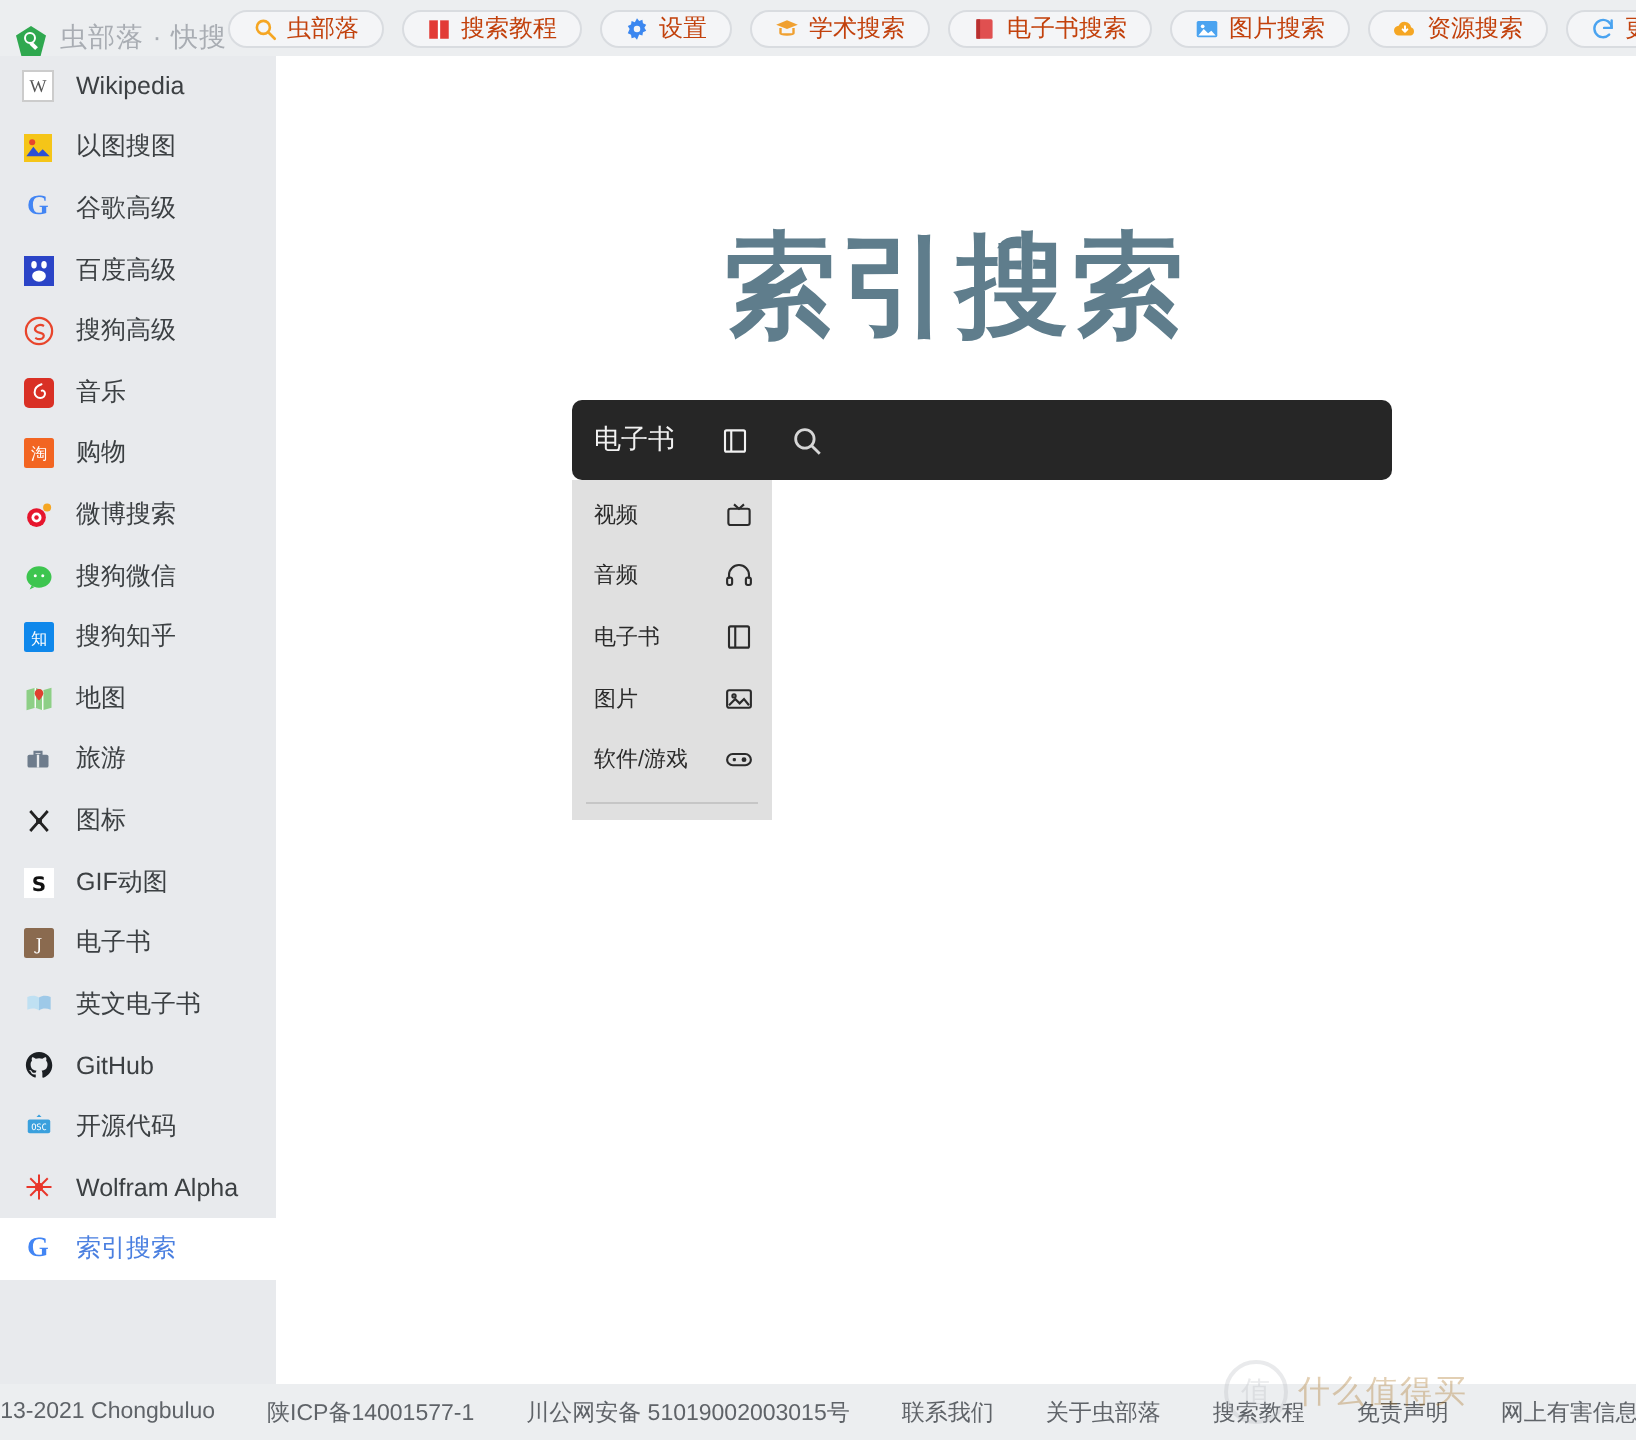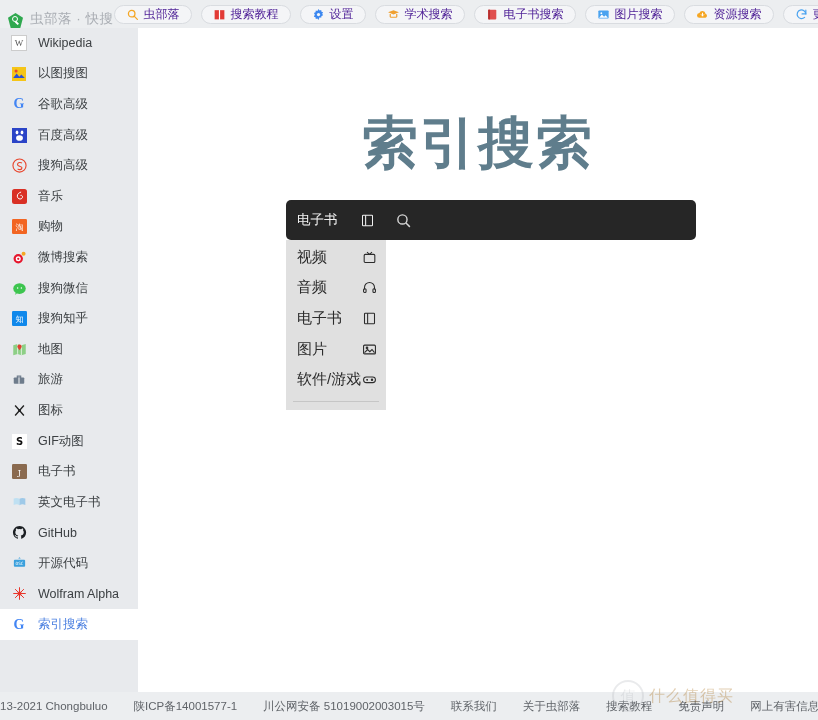--- a/index.html
+++ b/index.html
@@ -38,21 +38,21 @@
   }
   .brand-text{
     font-size:13.5px;color:#a9adb3;letter-spacing:.5px;white-space:nowrap;
   }
   .navbtns{display:flex;align-items:center;gap:9px;}
   .navbtn{
     display:flex;align-items:center;gap:5px;
     height:19px;padding:0 11px;
     border:1px solid #d9dce0;border-radius:10px;
     background:#f4f5f7;
-    font-size:12px;color:#4c1d95;white-space:nowrap;
+    font-size:12px;color:#c2410c;white-space:nowrap;
     box-sizing:border-box;
   }
   .navbtn .ni{width:13px;height:13px;flex:0 0 auto;display:block;}
 
   
   .sidebar{
     position:absolute;left:0;top:28px;width:138px;height:664px;
     background:#e8eaed;
     overflow:hidden;
   }
@@ -99,21 +99,21 @@
   }
 
   
   .dropdown{
     position:absolute;left:0;top:40px;width:100px;
     background:#e0e0e0;padding-top:2px;padding-bottom:2px;
   }
   .dd-item{
     height:30.6px;display:flex;align-items:center;justify-content:space-between;
     padding:0 9px 0 11px;box-sizing:border-box;
-    font-size:15px;color:#2b2b2b;white-space:nowrap;cursor:pointer;
+    font-size:11px;color:#2b2b2b;white-space:nowrap;cursor:pointer;
   }
   .dd-item .dicon{width:15px;height:15px;flex:0 0 auto;display:block;}
   .dd-sep{height:1px;background:#c6c6c6;margin:6px 7px 6px 7px;}
 
   
   .footer{
     position:absolute;left:0;top:692px;width:818px;height:28px;
     background:#eceef0;display:flex;align-items:center;justify-content:center;
     gap:26px;font-size:11.5px;color:#5f6368;white-space:nowrap;
   }

